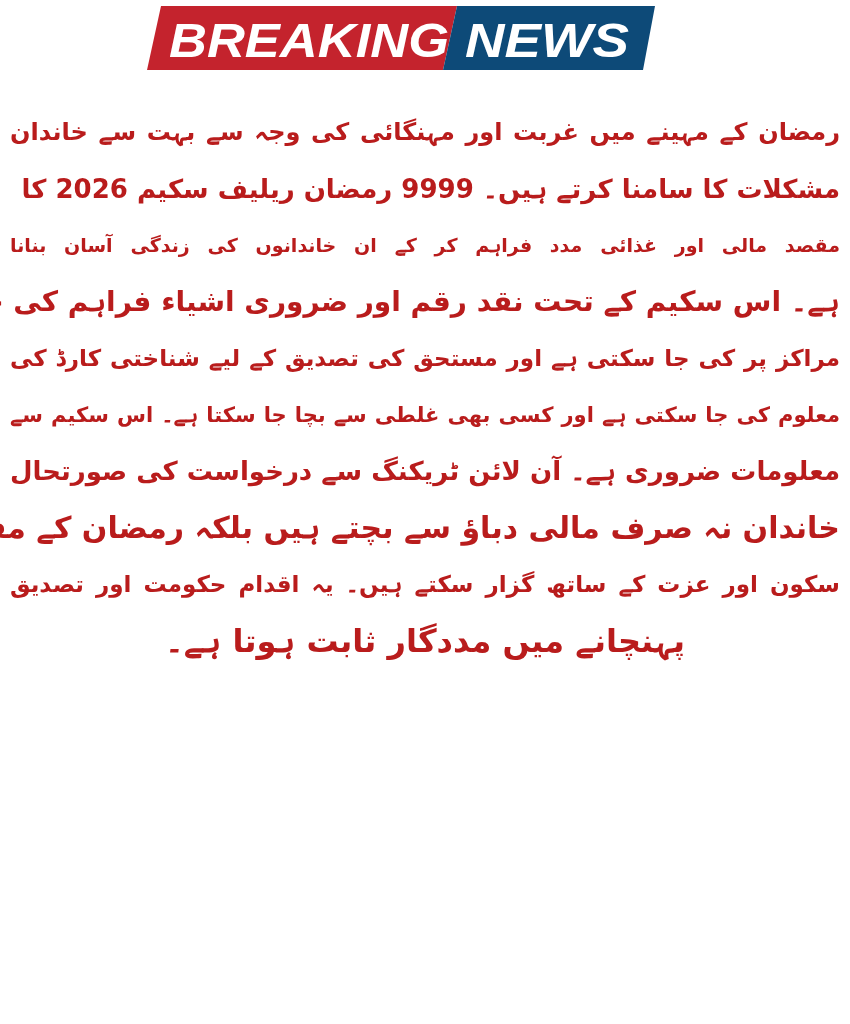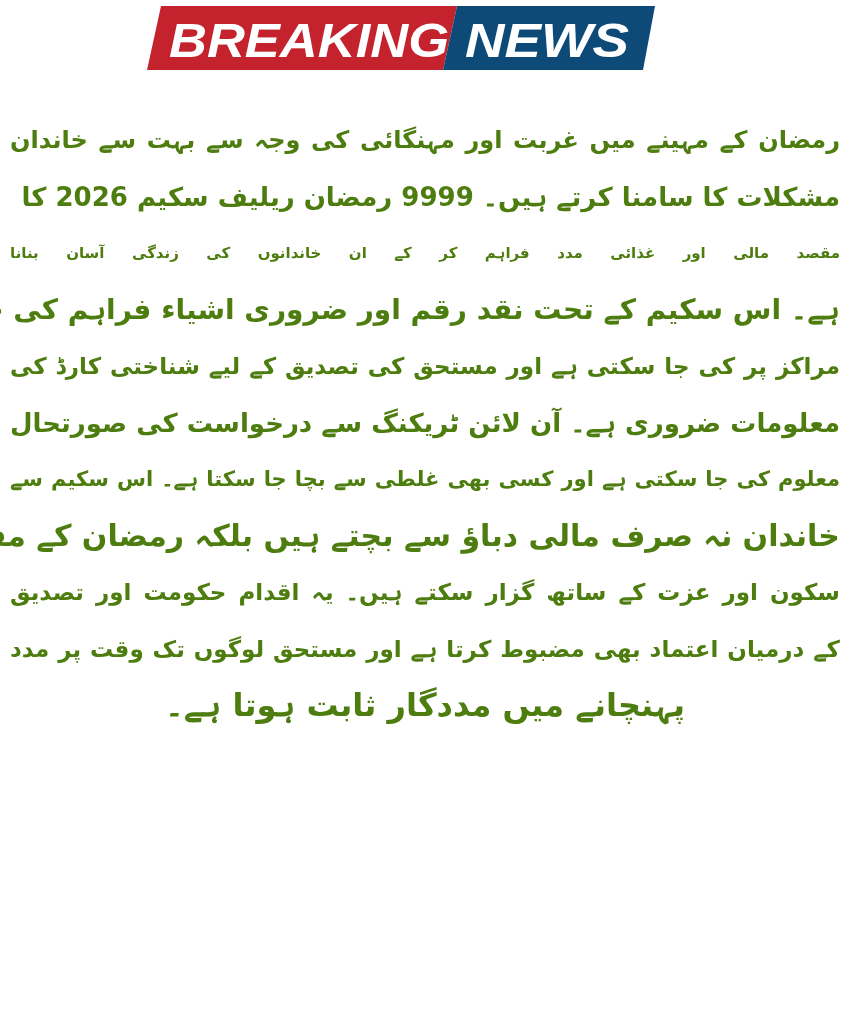--- a/index.html
+++ b/index.html
@@ -24,25 +24,25 @@
     .banner svg { display: block; }
     .banner-text {
       font-family: "Liberation Sans", sans-serif;
       font-weight: 700;
       font-style: italic;
       fill: #ffffff;
     }
     .article {
       position: absolute;
       left: 10px;
-      top: 112px;
+      top: 104px;
       width: 830px;
       direction: rtl;
       text-align: center;
-      color: #4d7c0f;
+      color: #b91c1c;
     }
     .line {
       display: block;
       height: 56.5px;
       line-height: 56.5px;
       font-size: 32px;
       font-weight: 700;
       white-space: nowrap;
       text-align: justify;
       text-align-last: justify;
@@ -62,22 +62,21 @@
     <polygon points="14,0 310,0 296,64 0,64" fill="#c4232d"></polygon>
     <polygon points="310,0 508,0 496,64 296,64" fill="#0d4a78"></polygon>
     <text class="banner-text" x="22" y="51" font-size="48" textLength="280" lengthAdjust="spacingAndGlyphs">BREAKING</text>
     <text class="banner-text" x="318" y="51" font-size="48" textLength="164" lengthAdjust="spacingAndGlyphs">NEWS</text>
   </svg>
 </div>
 
 <div class="article">
   <span class="line" style="font-size: 24px;">رمضان کے مہینے میں غربت اور مہنگائی کی وجہ سے بہت سے خاندان</span>
   <span class="line" style="font-size: 26px; margin-left: 12px;">مشکلات کا سامنا کرتے ہیں۔ 9999 رمضان ریلیف سکیم 2026 کا</span>
-  <span class="line" style="font-size: 15px;">مقصد مالی اور غذائی مدد فراہم کر کے ان خاندانوں کی زندگی آسان بنانا</span>
+  <span class="line" style="font-size: 19px;">مقصد مالی اور غذائی مدد فراہم کر کے ان خاندانوں کی زندگی آسان بنانا</span>
   <span class="line" style="font-size: 28px;">ہے۔ اس سکیم کے تحت نقد رقم اور ضروری اشیاء فراہم کی جاتی ہیں تاکہ</span>
   <span class="line" style="font-size: 23px;">مراکز پر کی جا سکتی ہے اور مستحق کی تصدیق کے لیے شناختی کارڈ کی</span>
+  <span class="line" style="font-size: 21px;">معلوم کی جا سکتی ہے اور کسی بھی غلطی سے بچا جا سکتا ہے۔ اس سکیم سے</span>
   <span class="line" style="font-size: 26px;">معلومات ضروری ہے۔ آن لائن ٹریکنگ سے درخواست کی صورتحال</span>
-  <span class="line" style="font-size: 21px;">معلوم کی جا سکتی ہے اور کسی بھی غلطی سے بچا جا سکتا ہے۔ اس سکیم سے</span>
   <span class="line" style="font-size: 30px;">خاندان نہ صرف مالی دباؤ سے بچتے ہیں بلکہ رمضان کے مقدس مہینے کو</span>
   <span class="line" style="font-size: 23px;">سکون اور عزت کے ساتھ گزار سکتے ہیں۔ یہ اقدام حکومت اور تصدیق</span>
-  <span class="line" style="font-size: 23px;">کے درمیان اعتماد بھی مضبوط کرتا ہے اور مستحق لوگوں تک وقت پر مدد</span>
   <span class="line last" style="font-size: 32px;">پہنچانے میں مددگار ثابت ہوتا ہے۔</span>
 </div>
 
 </body></html>

